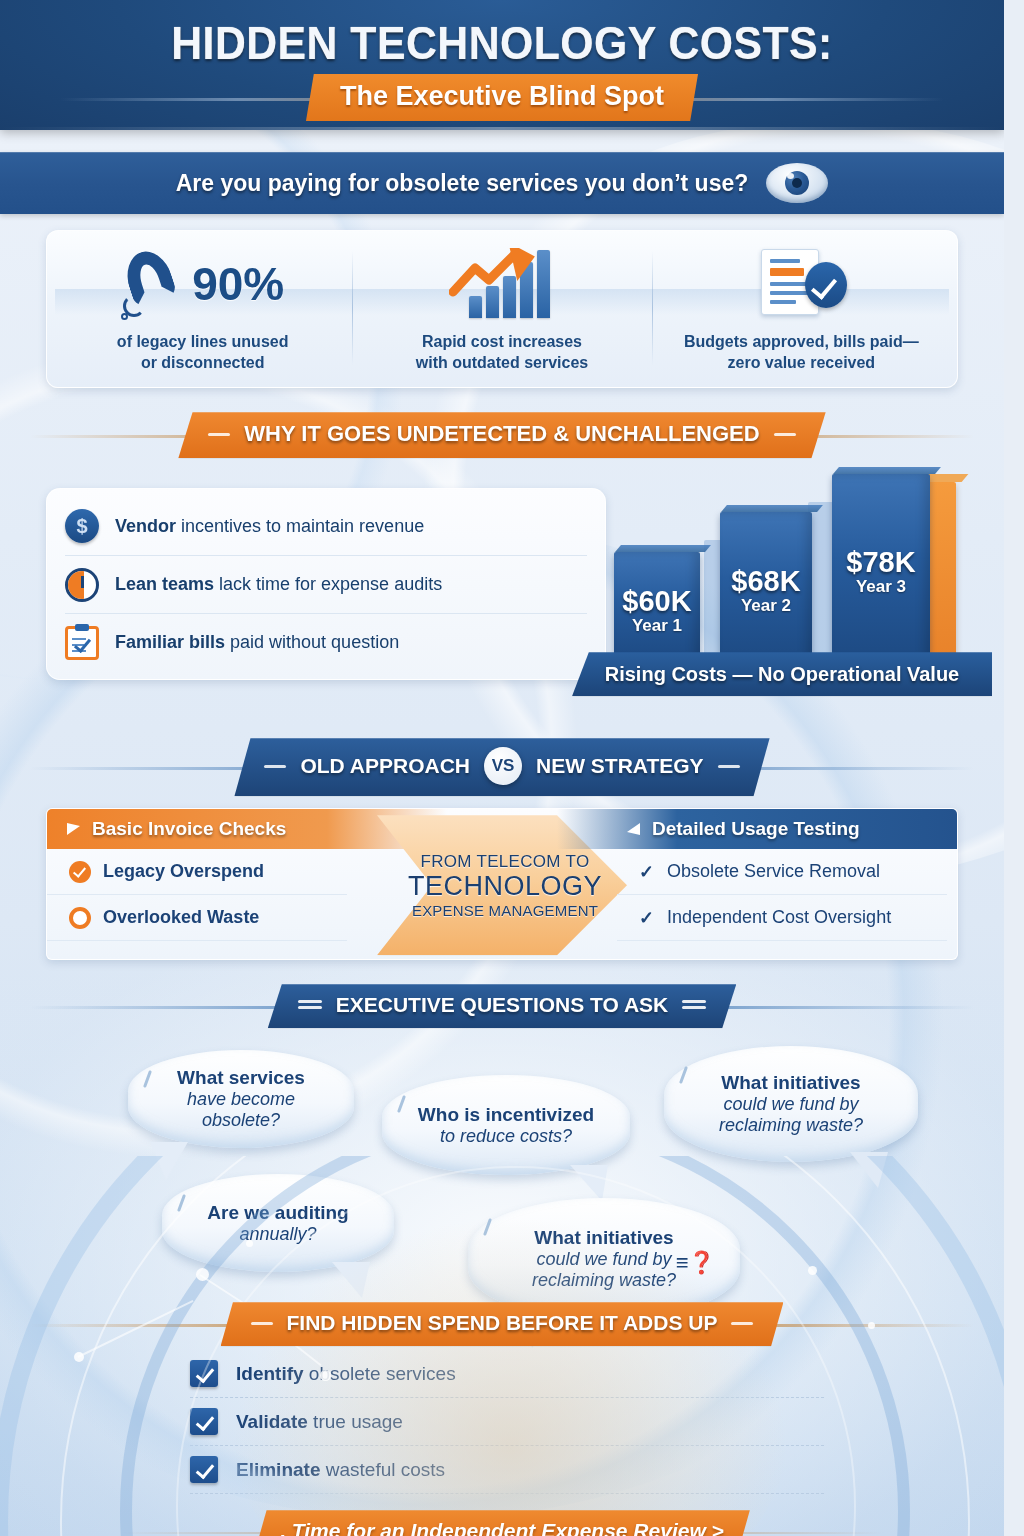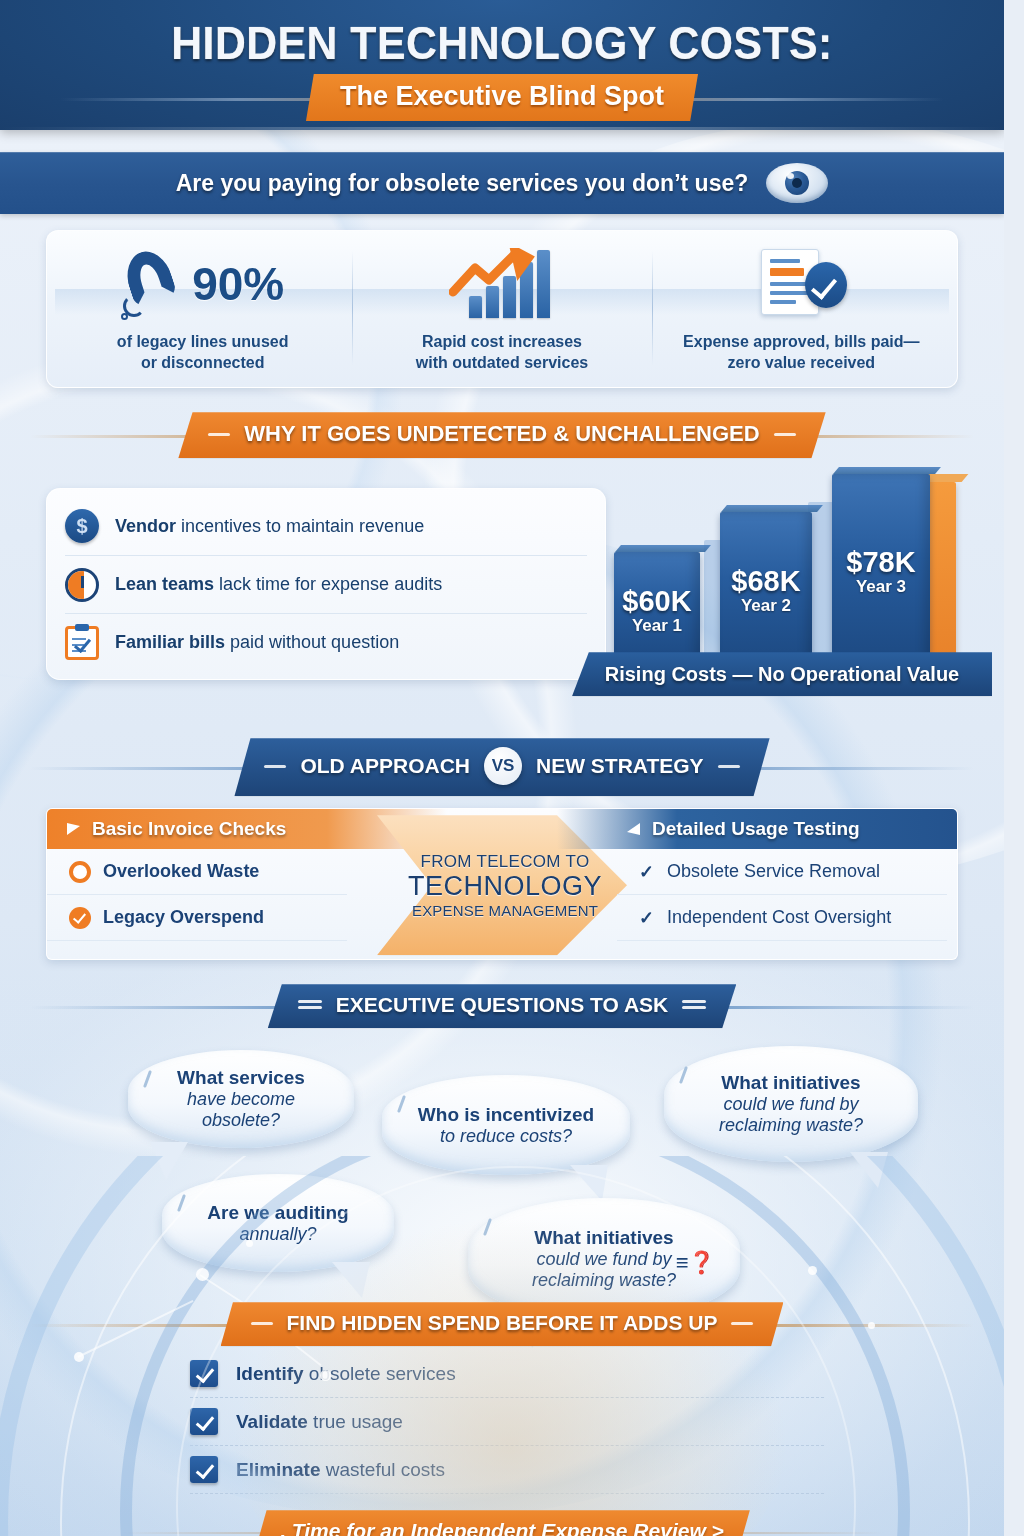--- a/index.html
+++ b/index.html
@@ -324,21 +324,21 @@
             <span class="ln" style="top:9px;width:30px;"></span>
             <span class="ln orange" style="top:18px;width:34px;"></span>
             <span class="ln" style="top:32px;width:40px;"></span>
             <span class="ln" style="top:41px;width:40px;"></span>
             <span class="ln" style="top:50px;width:26px;"></span>
           </span>
           <span class="badge"></span>
         </span>
       </div>
       <div class="stat-cap">
-        <span>Expense approved, bills paid—</span><br>
+        <span>Budgets approved, bills paid—</span><br>
         <span>zero value received</span>
       </div>
     </div>
   </div>
 
   <div class="banner-wrap" style="margin-top:24px;">
     <div class="rule"></div>
     <div class="banner orange">
       <span class="dash"></span>
       <span>WHY IT GOES UNDETECTED &amp; UNCHALLENGED</span>
@@ -419,26 +419,26 @@
     </div>
   </div>
 
   <div class="vspanel">
     <div class="vs-col left">
       <div class="vs-head orange">
         <span class="tri-w"></span>
         <span>Basic Invoice Checks</span>
       </div>
       <div class="vs-item">
+        <span class="bul-oc"></span>
+        <span>Legacy Overspend</span>
+      </div>
+      <div class="vs-item">
         <span class="bul-o"></span>
         <span>Overlooked Waste</span>
-      </div>
-      <div class="vs-item">
-        <span class="bul-oc"></span>
-        <span>Legacy Overspend</span>
       </div>
     </div>
 
     <div class="arrowmid">
       <div class="shape"></div>
       <div class="txt">
         <span class="t1">FROM TELECOM TO</span>
         <span class="t2">TECHNOLOGY</span>
         <span class="t3">EXPENSE MANAGEMENT</span>
       </div>

